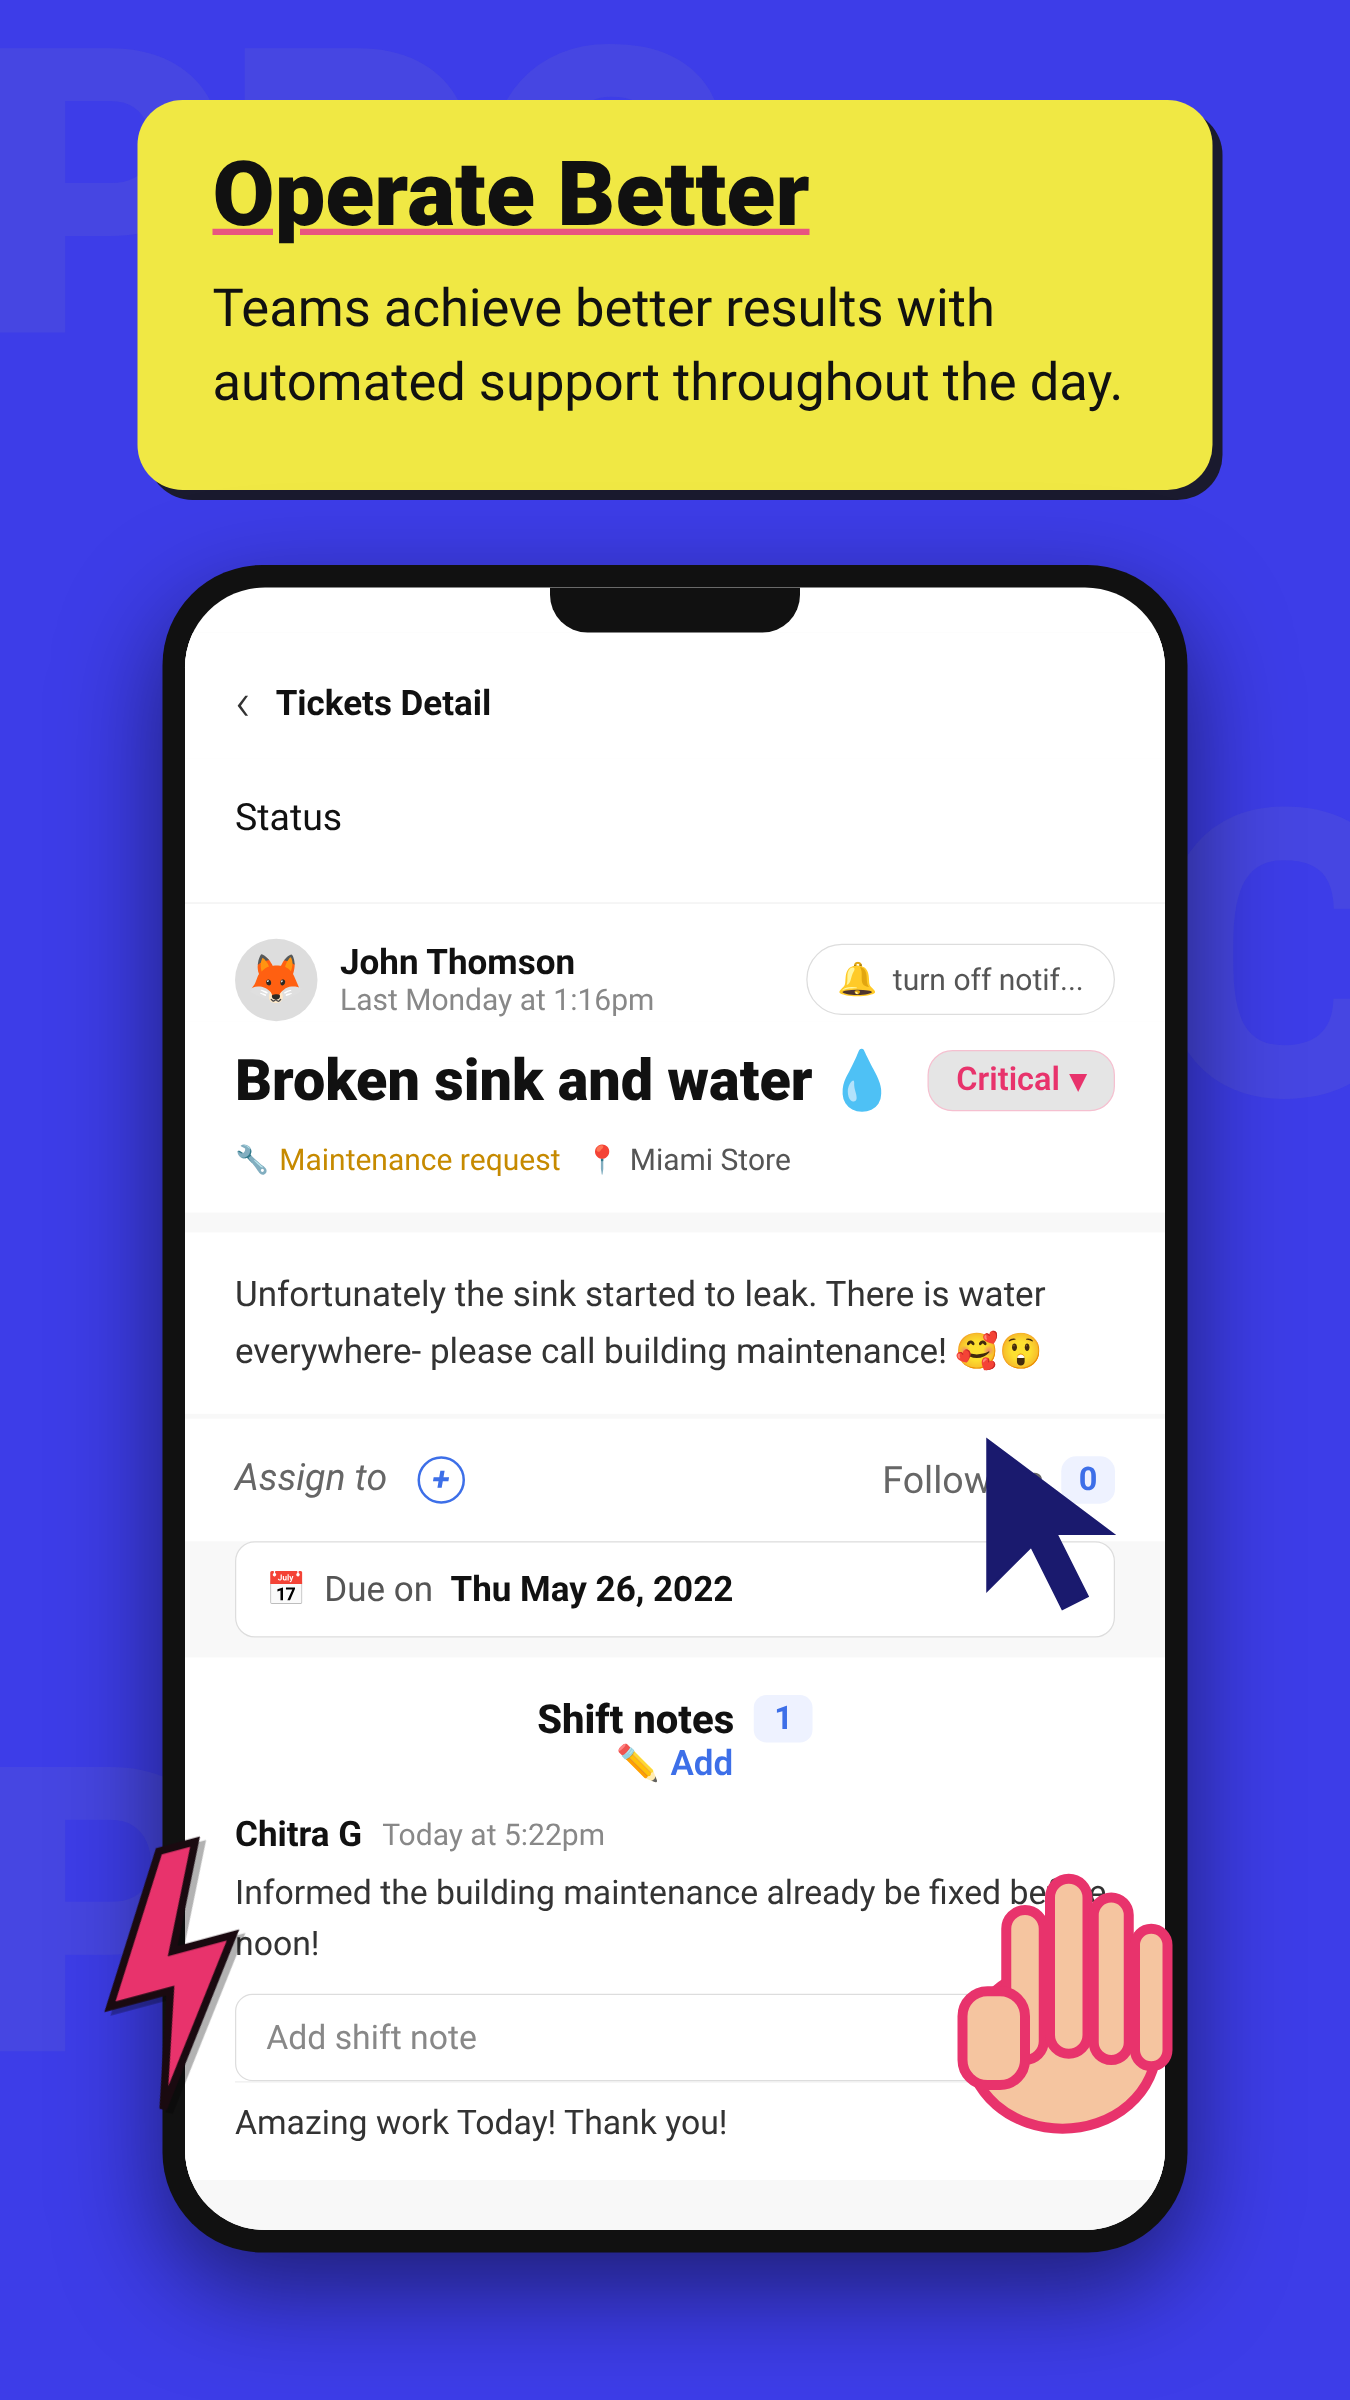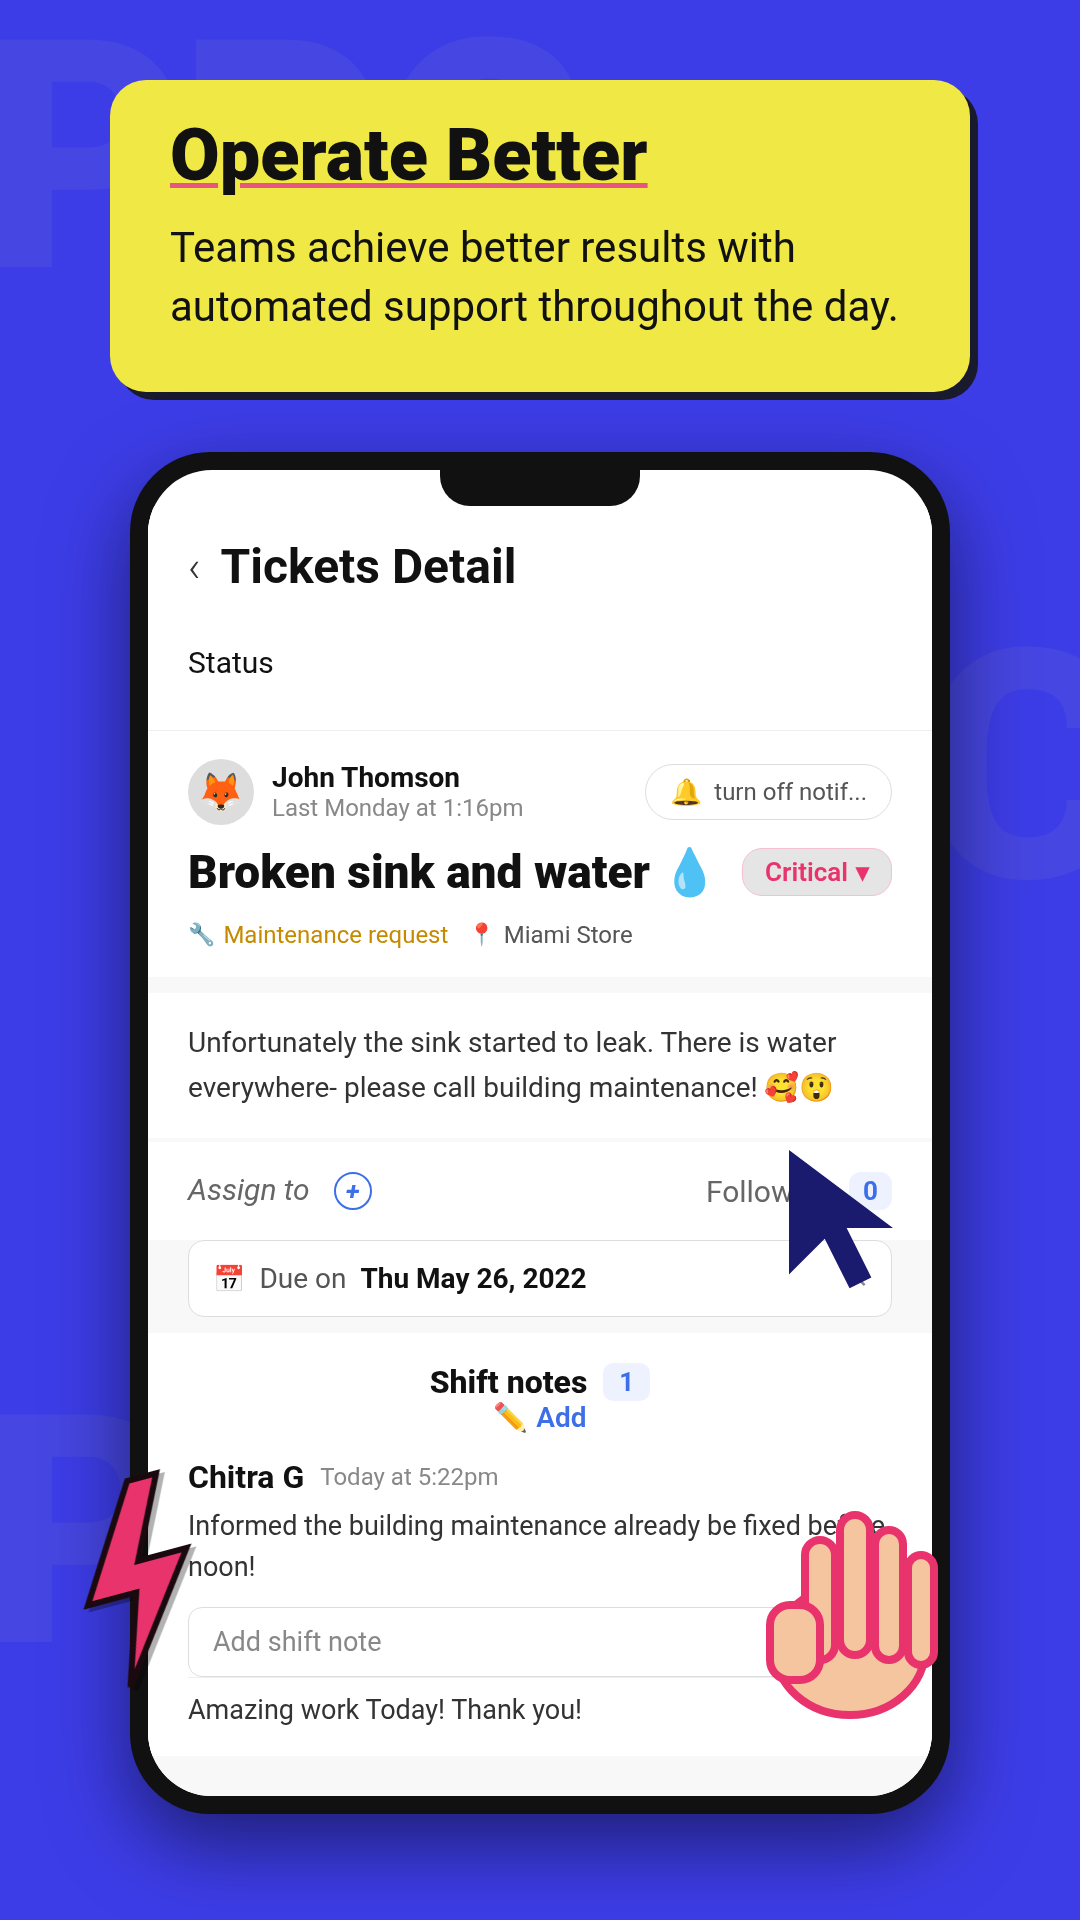--- a/index.html
+++ b/index.html
@@ -134,21 +134,21 @@
     }
 
     .back-btn {
       font-size: 42px;
       color: #333;
       margin-right: 20px;
       font-weight: 300;
     }
 
     .app-header-title {
-      font-size: 48px;
+      font-size: 28px;
       font-weight: 700;
       color: #111;
     }
 
     
     .status-section {
       background: #fff;
       padding: 30px 40px;
       border-bottom: 1px solid #eee;
     }
@@ -447,21 +447,21 @@
     }
 
     .note-author-row {
       display: flex;
       align-items: center;
       gap: 16px;
       margin-bottom: 10px;
     }
 
     .note-author {
-      font-size: 32px;
+      font-size: 28px;
       font-weight: 700;
       color: #111;
     }
 
     .note-time {
       font-size: 24px;
       color: #888;
     }
 
     .note-text {

